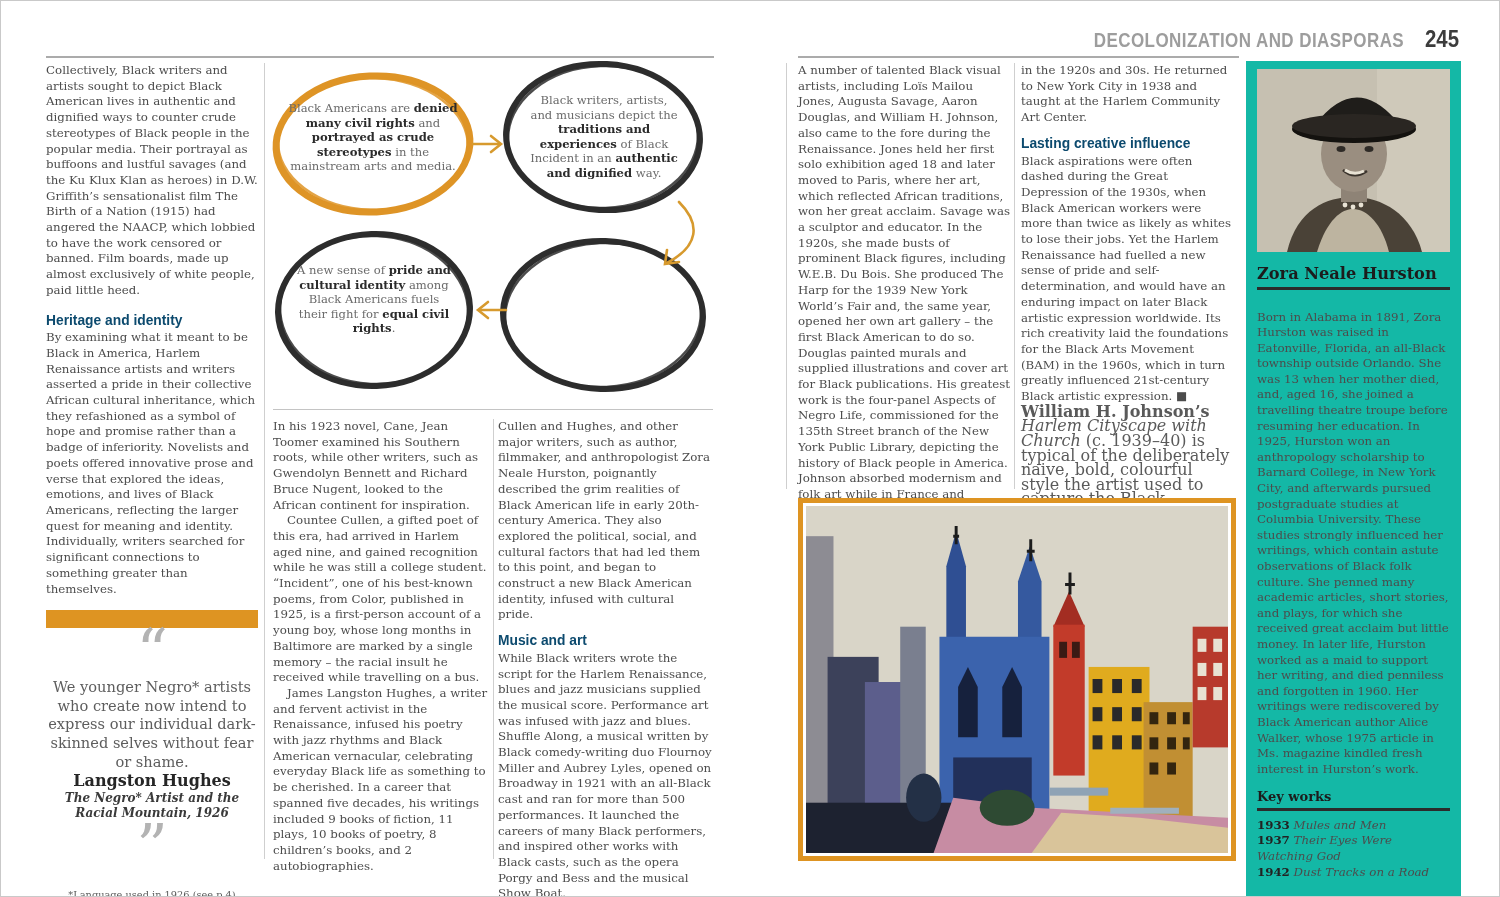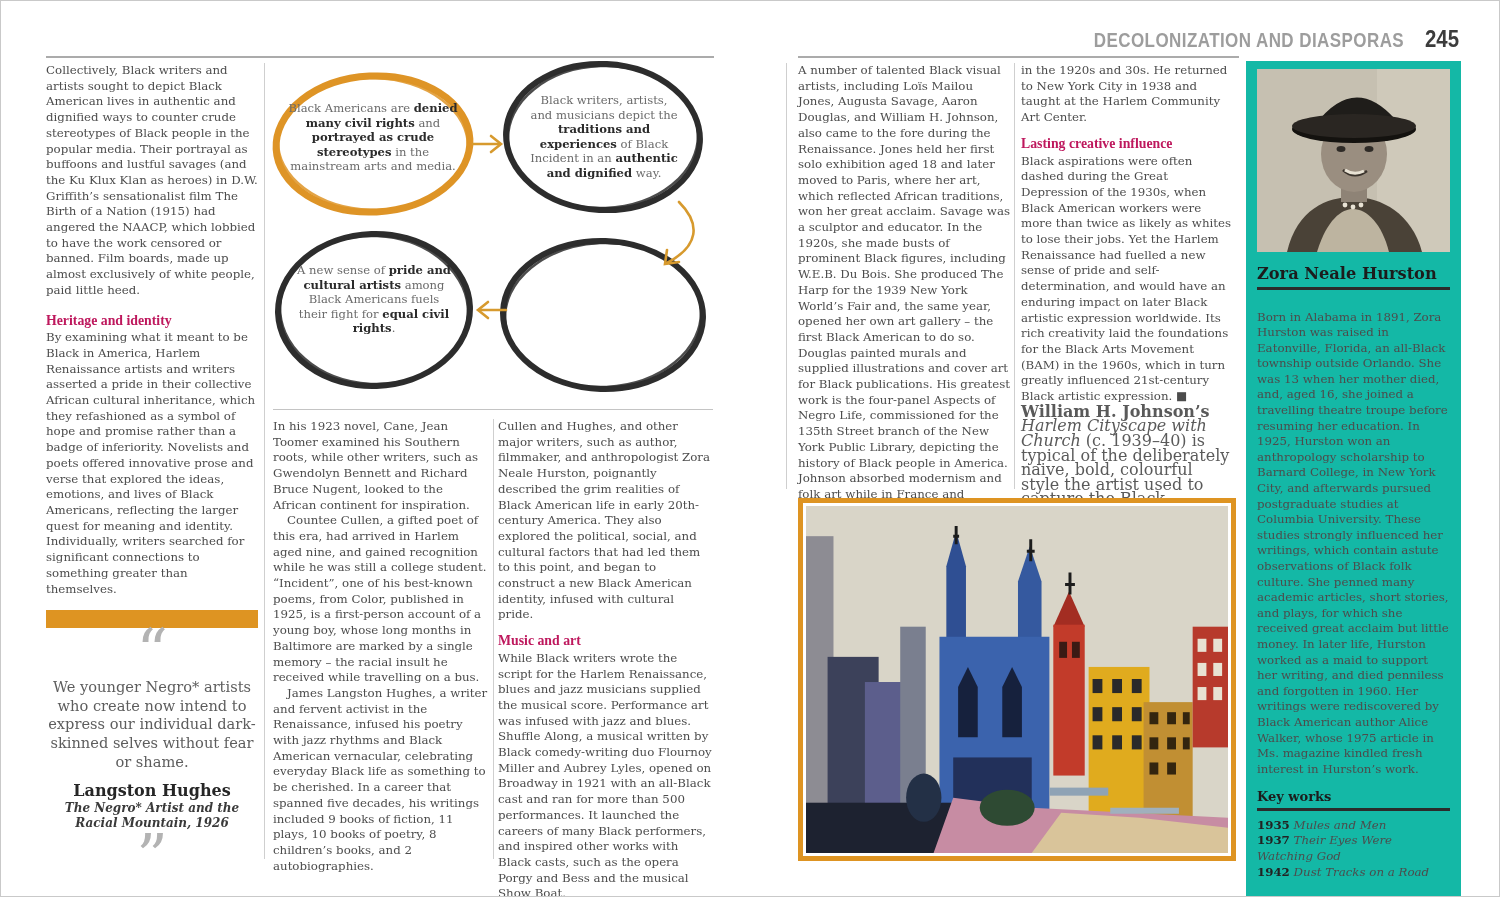--- a/index.html
+++ b/index.html
@@ -10,28 +10,28 @@
   .hdr .ttl{font-family:"Liberation Sans",sans-serif;font-weight:bold;font-size:20px;color:#9d9d9d;display:inline-block;transform:scaleX(.85);transform-origin:left;letter-spacing:.5px;}
   .hdr-right{right:40px;}
   .hdr-right .ttl{transform-origin:right;}
   .hdr-right .num{transform-origin:right;}
   .hrule{position:absolute;height:2px;background:#ababab;}
   .vline{position:absolute;width:1px;background:#cfcfcf;}
   
   .col{position:absolute;font-size:11.8px;line-height:15.7px;color:#4c4c4c;}
   .col p{margin:0;}
   .col p.ind{text-indent:14px;}
-  .subhead{font-size:13.8px;font-weight:bold;color:#be185d;margin:10px 0 2px 0;font-family:Liberation Serif, serif;}
+  .subhead{font-size:13.8px;font-weight:bold;color:#0c4a6e;margin:10px 0 2px 0;font-family:Liberation Sans, sans-serif;}
   
   .orangebar{width:100%;height:18px;background:#de9422;margin-top:13px;}
   .quoteblock{text-align:center;margin-top:4px;}
   .qmark{font-size:62px;line-height:40px;color:#b3b3b3;font-family:"DejaVu Serif",serif;height:44px;}
   .qmark.close{margin-top:6px;}
   .qtext{font-size:14.6px;line-height:18.6px;color:#5d5d5d;margin-top:2px;}
-  .qauthor{font-size:16px;font-weight:bold;color:#262626;margin-top:12px;}
+  .qauthor{font-size:16px;font-weight:bold;color:#262626;margin-top:2px;}
   .qsource{font-size:12px;font-weight:bold;font-style:italic;color:#3a3a3a;line-height:15px;margin-top:2px;}
   .qfoot{font-size:9.8px;color:#5a5a5a;margin-top:16px;}
   
   .dg-text{position:absolute;text-align:center;font-size:11.6px;line-height:14.6px;color:#6a6a6a;}
   .dg-text b{color:#2b2b2b;}
   
   .painting{position:absolute;left:797px;top:497px;width:438px;height:363px;box-sizing:border-box;border:5px solid #de9422;background:#fff;padding:3px;}
   .painting svg{display:block;width:100%;height:100%;}
   
   .caption{font-size:16px;line-height:14.6px;color:#5a5a5a;margin-top:22px;}
@@ -101,21 +101,21 @@
           <path d="M404,194 L402,208 L416,206"></path>
       </g>
       <g stroke="#d79a2e" stroke-width="2.6">
         <path d="M243,254 L217,254"></path>
           <path d="M225,246 L215,254 L225,262"></path>
       </g>
     </g>
   </svg>
   <div class="dg-text" style="left:287px;top:100px;width:170px;"><span>Black Americans are </span><b>denied many civil rights</b><span> and </span><b>portrayed as crude stereotypes</b><span> in the mainstream arts and media.</span></div>
   <div class="dg-text" style="left:527px;top:92px;width:152px;"><span>Black writers, artists, and musicians depict the </span><b>traditions and experiences</b><span> of Black Incident in an </span><b>authentic and dignified</b><span> way.</span></div>
-  <div class="dg-text" style="left:292px;top:262px;width:162px;"><span>A new sense of </span><b>pride and cultural artists</b><span> among Black Americans fuels their fight for </span><b>equal civil rights</b><span>.</span></div>
+  <div class="dg-text" style="left:292px;top:262px;width:162px;"><span>A new sense of </span><b>pride and cultural identity</b><span> among Black Americans fuels their fight for </span><b>equal civil rights</b><span>.</span></div>
 
   <div class="col" style="left:272px;top:418px;width:216px;">
     <p>In his 1923 novel, Cane, Jean Toomer examined his Southern roots, while other writers, such as Gwendolyn Bennett and Richard Bruce Nugent, looked to the African continent for inspiration.</p>
     <p class="ind">Countee Cullen, a gifted poet of this era, had arrived in Harlem aged nine, and gained recognition while he was still a college student. “Incident”, one of his best-known poems, from Color, published in 1925, is a first-person account of a young boy, whose long months in Baltimore are marked by a single memory – the racial insult he received while travelling on a bus.</p>
     <p class="ind">James Langston Hughes, a writer and fervent activist in the Renaissance, infused his poetry with jazz rhythms and Black American vernacular, celebrating everyday Black life as something to be cherished. In a career that spanned five decades, his writings included 9 books of fiction, 11 plays, 10 books of poetry, 8 children’s books, and 2 autobiographies.</p>
   </div>
 
   <div class="col" style="left:497px;top:418px;width:215px;">
     <p>Cullen and Hughes, and other major writers, such as author, filmmaker, and anthropologist Zora Neale Hurston, poignantly described the grim realities of Black American life in early 20th-century America. They also explored the political, social, and cultural factors that had led them to this point, and began to construct a new Black American identity, infused with cultural pride.</p>
     <div class="subhead">Music and art</div>
@@ -219,21 +219,21 @@
           <circle cx="104" cy="136" r="2.4" fill="#e8e2d4"></circle>
       </svg>
     </div>
     <div class="sb-name">Zora Neale Hurston</div>
     <div class="sb-rule"></div>
     <div class="sb-bio">Born in Alabama in 1891, Zora Hurston was raised in Eatonville, Florida, an all-Black township outside Orlando. She was 13 when her mother died, and, aged 16, she joined a travelling theatre troupe before resuming her education. In 1925, Hurston won an anthropology scholarship to Barnard College, in New York City, and afterwards pursued postgraduate studies at Columbia University. These studies strongly influenced her writings, which contain astute observations of Black folk culture. She penned many academic articles, short stories, and plays, for which she received great acclaim but little money. In later life, Hurston worked as a maid to support her writing, and died penniless and forgotten in 1960. Her writings were rediscovered by Black American author Alice Walker, whose 1975 article in Ms. magazine kindled fresh interest in Hurston’s work.</div>
     <div class="sb-kw">Key works</div>
     <div class="sb-rule"></div>
     <div class="kw-list">
       <div class="kwline">
-        <span class="yr">1935</span>
+        <span class="yr">1933</span>
         <span class="ti">Mules and Men</span>
       </div>
       <div class="kwline">
         <span class="yr">1937</span>
         <span class="ti">Their Eyes Were Watching God</span>
       </div>
       <div class="kwline">
         <span class="yr">1942</span>
         <span class="ti">Dust Tracks on a Road</span>
       </div>

